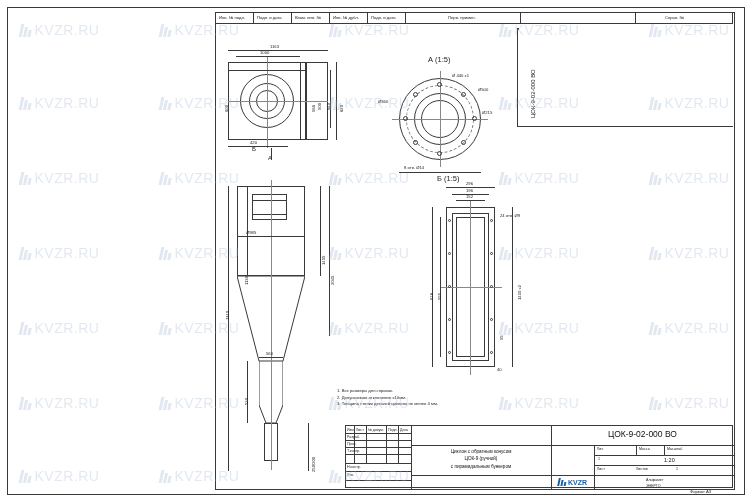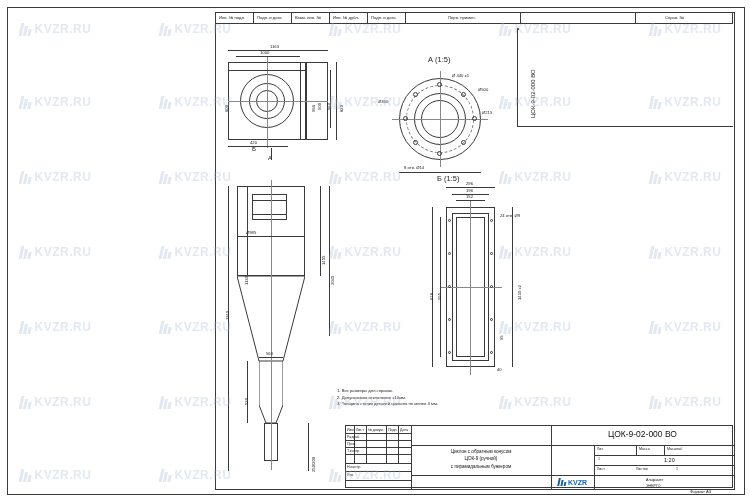--- a/index.html
+++ b/index.html
@@ -10,21 +10,21 @@
   }
   #sheet{position:absolute;left:0;top:0;width:750px;height:500px;background:#fff;}
 
   
   .wm-layer{position:absolute;left:0;top:0;width:750px;height:500px;pointer-events:none;z-index:40;}
   .wm{position:absolute;display:flex;align-items:center;gap:4px;opacity:.30;}
   .wm .wm-bars{display:flex;gap:1.5px;}
   .wm .wm-bars i{display:block;width:2.5px;height:13px;background:#9fb4cf;transform:skewX(-12deg);}
   .wm .wm-bars i:nth-child(2){height:10px;margin-top:3px;}
   .wm .wm-bars i:nth-child(3){height:7px;margin-top:6px;}
-  .wm .wm-txt{font-size:12px;font-weight:bold;color:#9fb4cf;letter-spacing:.5px;font-family:"Liberation Sans",sans-serif;}
+  .wm .wm-txt{font-size:14px;font-weight:normal;color:#9fb4cf;letter-spacing:.5px;font-family:"Liberation Sans",sans-serif;}
 
   
   .frame-outer{position:absolute;left:7px;top:7px;width:736px;height:486px;border:1px solid #3a3a3a;}
   .frame-inner{position:absolute;left:215px;top:12px;width:518px;height:476px;border:1px solid #3a3a3a;}
 
   
   .ln{position:absolute;background:#3a3a3a;}
   .h{height:1px;}
   .v{width:1px;}
 

